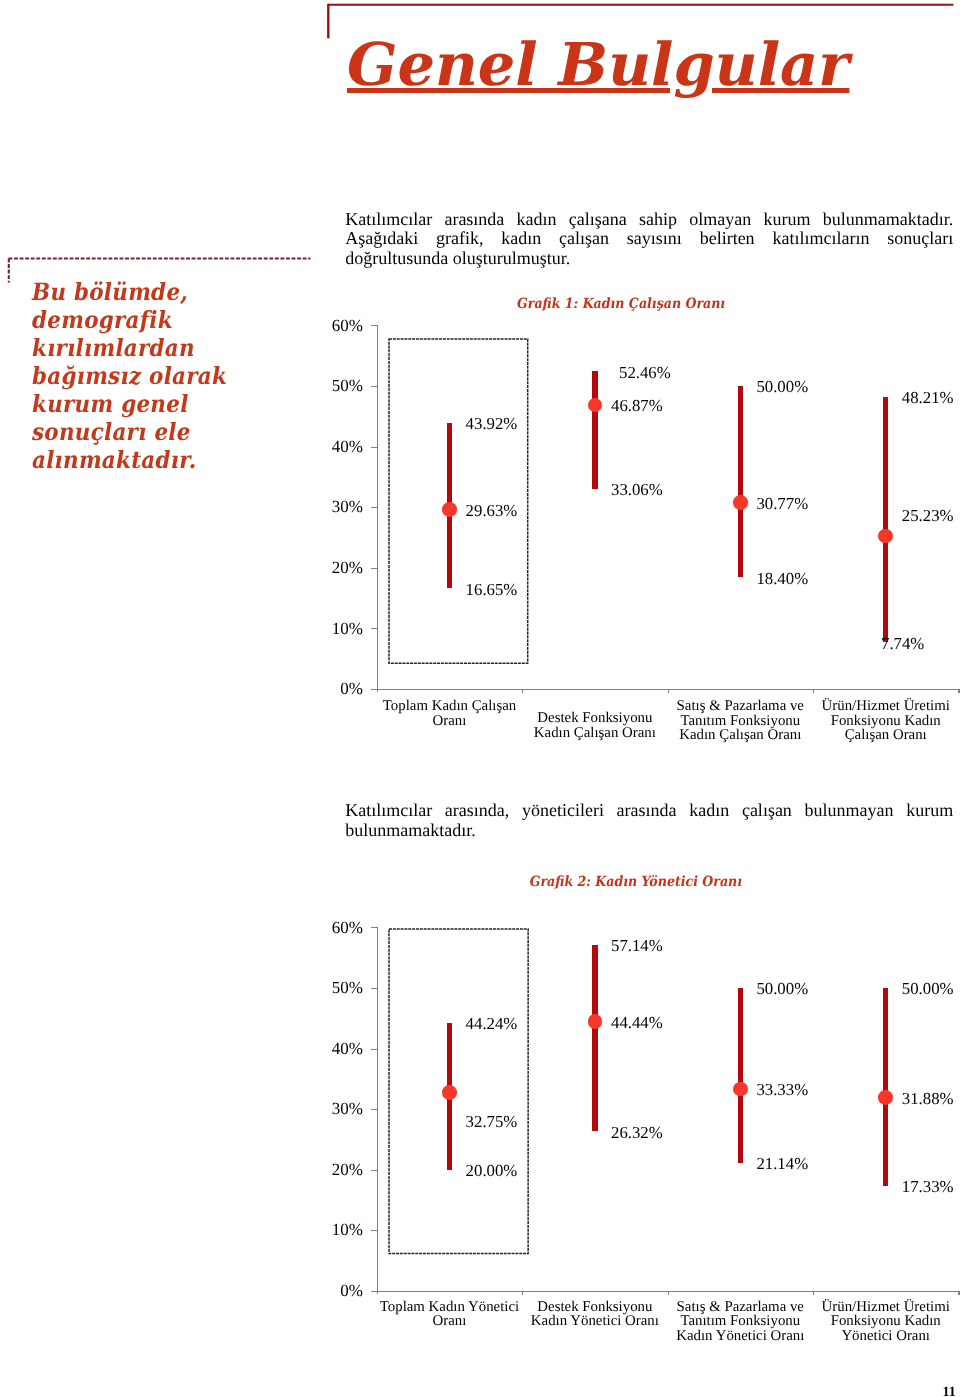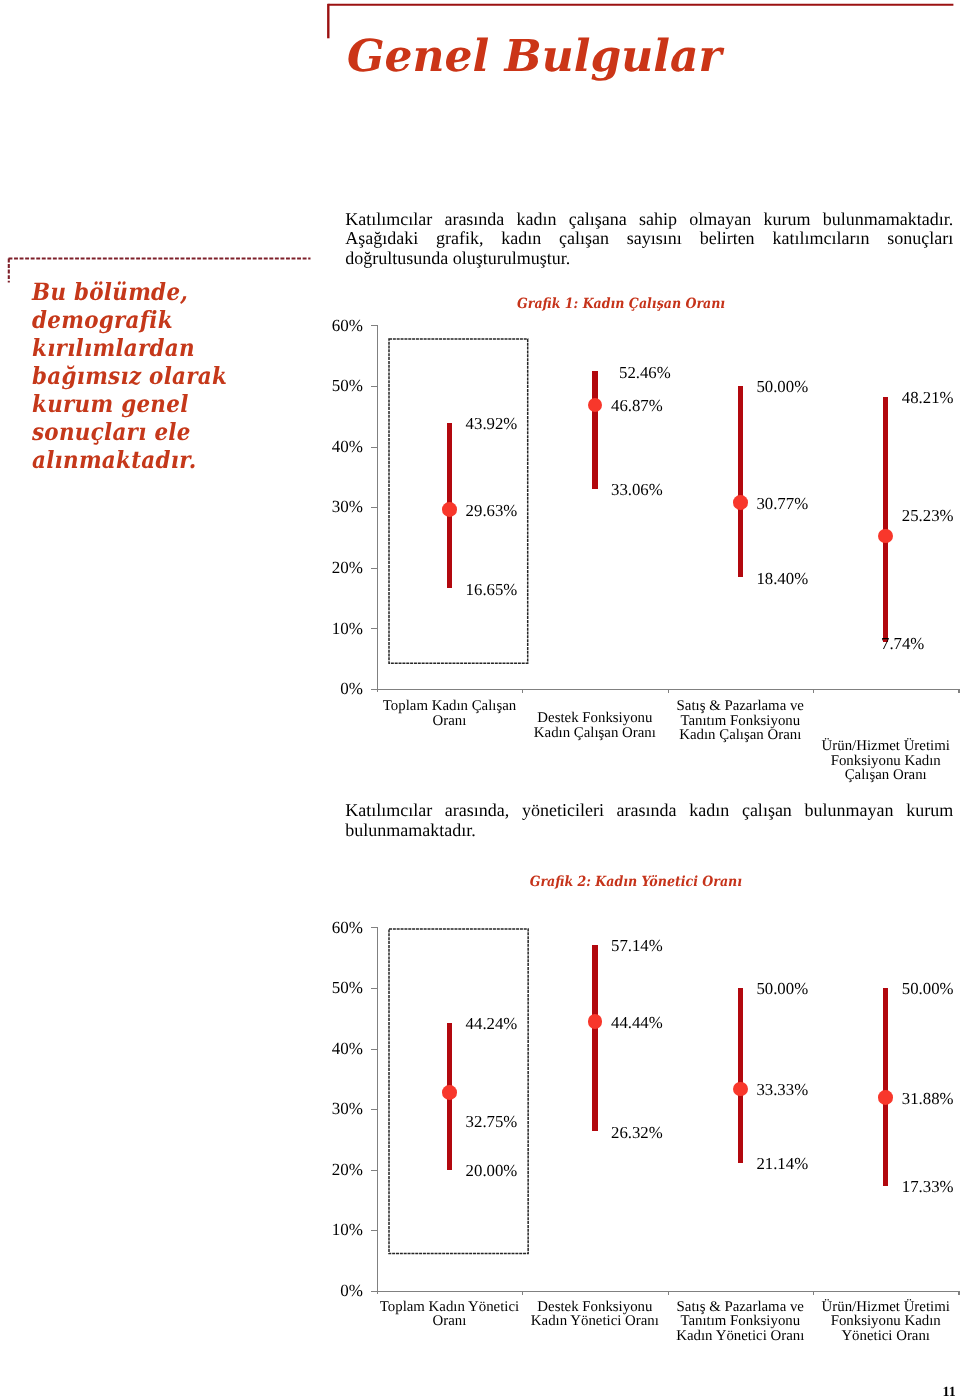--- a/index.html
+++ b/index.html
@@ -5,22 +5,22 @@
 <style>
   html,body{margin:0;padding:0;}
   body{width:960px;height:1397px;background:#ffffff;position:relative;overflow:hidden;
        font-family:"Liberation Serif",serif;color:#000;
        -webkit-font-smoothing:antialiased;text-rendering:geometricPrecision;}
   .page{position:absolute;left:0;top:0;width:960px;height:1397px;}
 
   
   .corner-rule{position:absolute;left:320px;top:0px;}
   .page-title{position:absolute;left:347px;top:34.7px;
-              font-size:44px;font-weight:bold;font-style:italic;color:#cb3517;
-              font-family:"DejaVu Serif",serif;white-space:nowrap;line-height:1;}
+              font-size:59px;font-weight:bold;font-style:italic;color:#cb3517;
+              font-family:"DejaVu Serif",serif;white-space:nowrap;line-height:1;text-decoration:underline;}
 
   
   .callout{position:absolute;left:5px;top:254px;}
   .callout-text{position:absolute;left:32px;top:279.3px;width:216px;
                 font-family:"DejaVu Serif",serif;font-stretch:condensed;
                 font-weight:bold;font-style:italic;
                 font-size:23.8px;line-height:27.9px;letter-spacing:0.3px;color:#c5381a;}
 
   
   .para{position:absolute;font-size:18px;line-height:19.9px;text-align:justify;
@@ -109,21 +109,21 @@
       <div class="dot" style="left: 733px; top: 495.085px;"></div>
       <div class="dlab" style="left: 756.4px; top: 379.483px;">50.00%</div>
       <div class="dlab" style="left: 756.4px; top: 495.985px;">30.77%</div>
       <div class="dlab" style="left: 756.4px; top: 570.927px;">18.40%</div>
       <div class="catlab" style="left: 667.6px; top: 699.3px; width: 145.4px;">Satış &amp; Pazarlama ve Tanıtım Fonksiyonu Kadın Çalışan Oranı</div>
       <div class="range" style="left: 882.9px; top: 396.728px; height: 245.181px;"></div>
       <div class="dot" style="left: 878.4px; top: 528.648px;"></div>
       <div class="dlab" style="left: 901.8px; top: 390.328px;">48.21%</div>
       <div class="dlab" style="left: 901.8px; top: 508px;">25.23%</div>
       <div class="dlab" style="left: 881px; top: 635.509px;">7.74%</div>
-      <div class="catlab" style="left: 813px; top: 699.3px; width: 145.4px; margin-top: 40px;">Ürün/Hizmet Üretimi Fonksiyonu Kadın Çalışan Oranı</div>
+      <div class="catlab" style="left: 813px; top: 699.3px; width: 145.4px;">Ürün/Hizmet Üretimi Fonksiyonu Kadın Çalışan Oranı</div>
     </div>
   <div class="chart" id="chart1" style="left: 0px; top: 0px; width: 880px; height: 1397px;">
       <div class="chart-title" style="top: 875.4px; left: 529.7px;">Grafik 2: Kadın Yönetici Oranı</div>
       <div class="axis-v" style="left: 376.8px; top: 927.3px; height: 366.4px;"></div>
       <div class="axis-h" style="left: 376.8px; top: 1290.7px; width: 582.7px;"></div>
       <div class="tick" style="left: 371.3px; top: 1290.8px;"></div>
       <div class="ylab" style="left: 312.8px; top: 1282px; width: 50px;">0%</div>
       <div class="tick" style="left: 371.3px; top: 1230.23px;"></div>
       <div class="ylab" style="left: 312.8px; top: 1221.43px; width: 50px;">10%</div>
       <div class="tick" style="left: 371.3px; top: 1169.67px;"></div>

